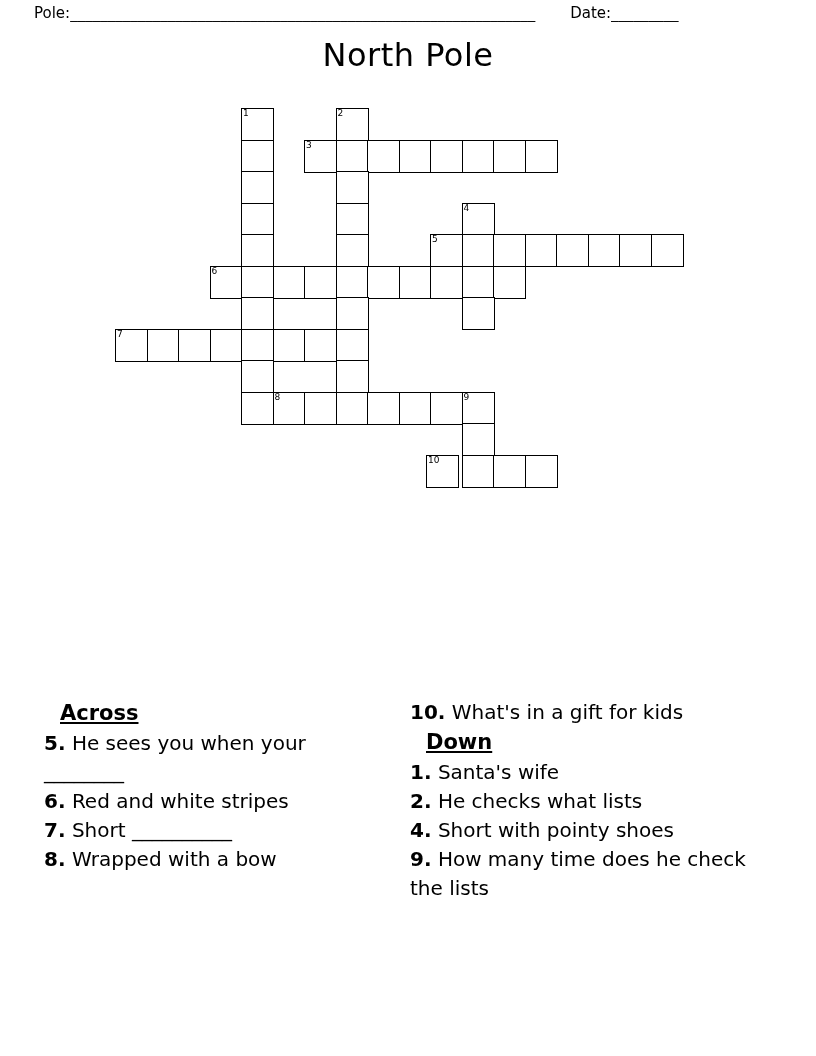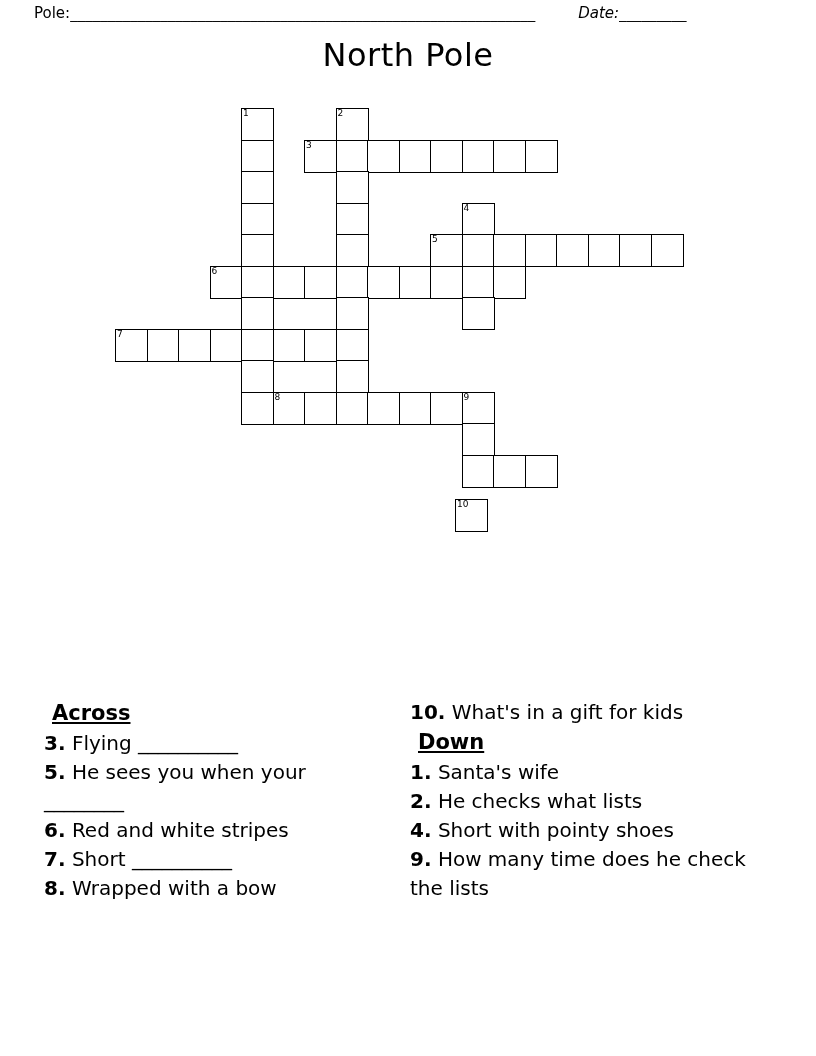--- a/index.html
+++ b/index.html
@@ -32,21 +32,21 @@
     font-size: 15px;
     white-space: pre;
   }
   .header-rule {
     font-size: 15px;
     letter-spacing: 0px;
     white-space: pre;
     overflow: hidden;
   }
   .name-rule { width: 488px; }
-  .date-label { margin-left: 20px; font-style: italic; }
+  .date-label { margin-left: 12px; }
   .date-rule { width: 86px; }
 
   
   .puzzle-title {
     position: absolute;
     top: 36px;
     left: 0;
     width: 816px;
     text-align: center;
     font-size: 32px;
@@ -93,21 +93,21 @@
     top: 0;
     width: 340px;
   }
   .col-left { left: 0px; }
   .col-right { left: 366px; }
 
   .clue-heading {
     font-size: 21px;
     font-weight: bold;
     text-decoration: underline;
-    margin: 0 0 1px 8px;
+    margin: 0 0 1px 16px;
     line-height: 30px;
     font-family: "DejaVu Sans", sans-serif;
   }
   .clue {
     font-size: 20px;
     line-height: 29px;
     margin: 0;
     font-family: "DejaVu Sans", sans-serif;
   }
   .clue .cnum {
@@ -196,32 +196,31 @@
     </div>
     <div class="cell" style="left: 304px; top: 283.5px;"></div>
     <div class="cell" style="left: 335.5px; top: 283.5px;"></div>
     <div class="cell" style="left: 367px; top: 283.5px;"></div>
     <div class="cell" style="left: 398.5px; top: 283.5px;"></div>
     <div class="cell" style="left: 430px; top: 283.5px;"></div>
     <div class="cell" style="left: 461.5px; top: 283.5px;">
       <span class="num">9</span>
     </div>
     <div class="cell" style="left: 461.5px; top: 315px;"></div>
-    <div class="cell" style="left: 455px; top: 346.5px; margin-top: 44px;">
+    <div class="cell" style="left: 426px; top: 346.5px;">
       <span class="num">10</span>
     </div>
     <div class="cell" style="left: 461.5px; top: 346.5px;"></div>
     <div class="cell" style="left: 493px; top: 346.5px;"></div>
     <div class="cell" style="left: 524.5px; top: 346.5px;"></div>
   </div>
 
 <div class="clues">
   <div class="clue-col col-left">
     <div class="clue-heading">Across</div>
-    <p class="clue"><span class="cnum">3.</span> <span>Flying __________</span></p>
     <p class="clue"><span class="cnum">5.</span> <span>He sees you when your ________</span></p>
     <p class="clue"><span class="cnum">6.</span> <span>Red and white stripes</span></p>
     <p class="clue"><span class="cnum">7.</span> <span>Short __________</span></p>
     <p class="clue"><span class="cnum">8.</span> <span>Wrapped with a bow</span></p>
   </div>
   <div class="clue-col col-right">
     <p class="clue"><span class="cnum">10.</span> <span>What's in a gift for kids</span></p>
     <div class="clue-heading">Down</div>
     <p class="clue"><span class="cnum">1.</span> <span>Santa's wife</span></p>
     <p class="clue"><span class="cnum">2.</span> <span>He checks what lists</span></p>

